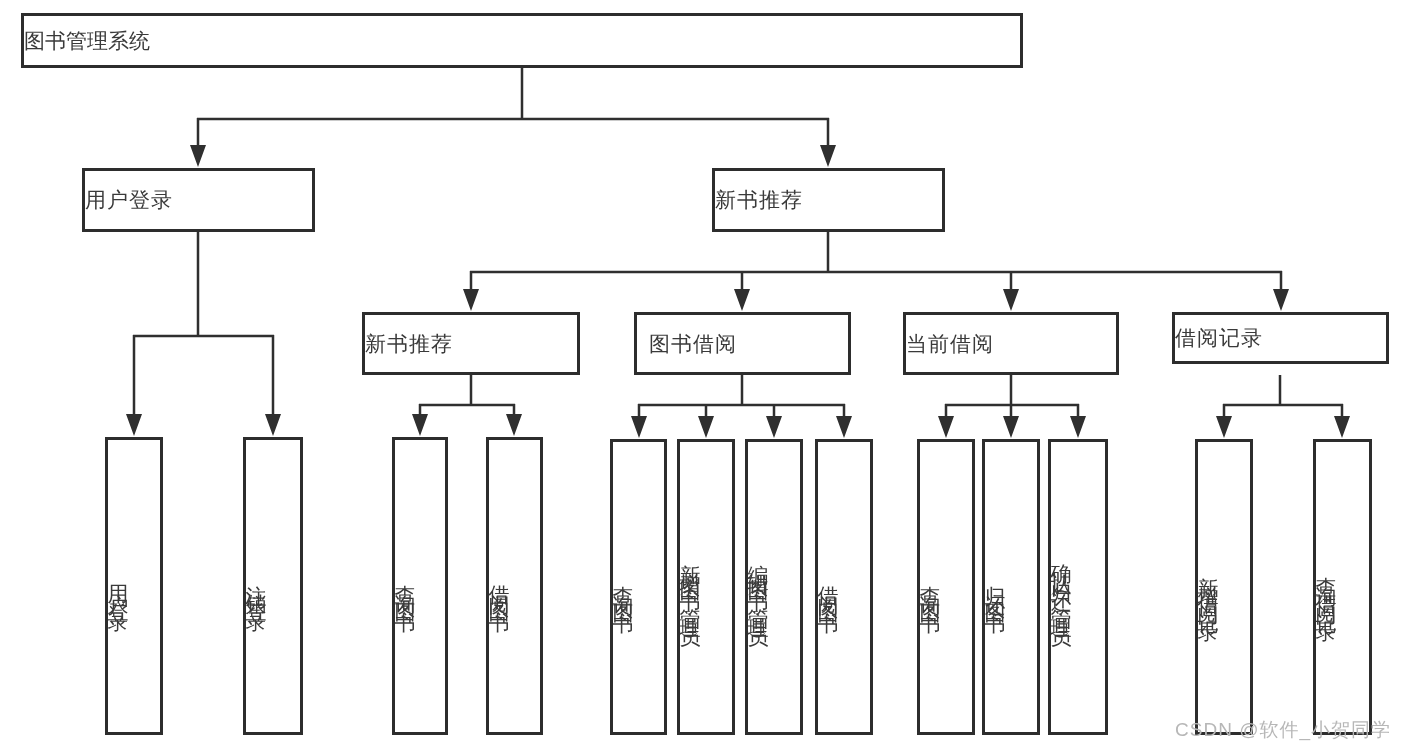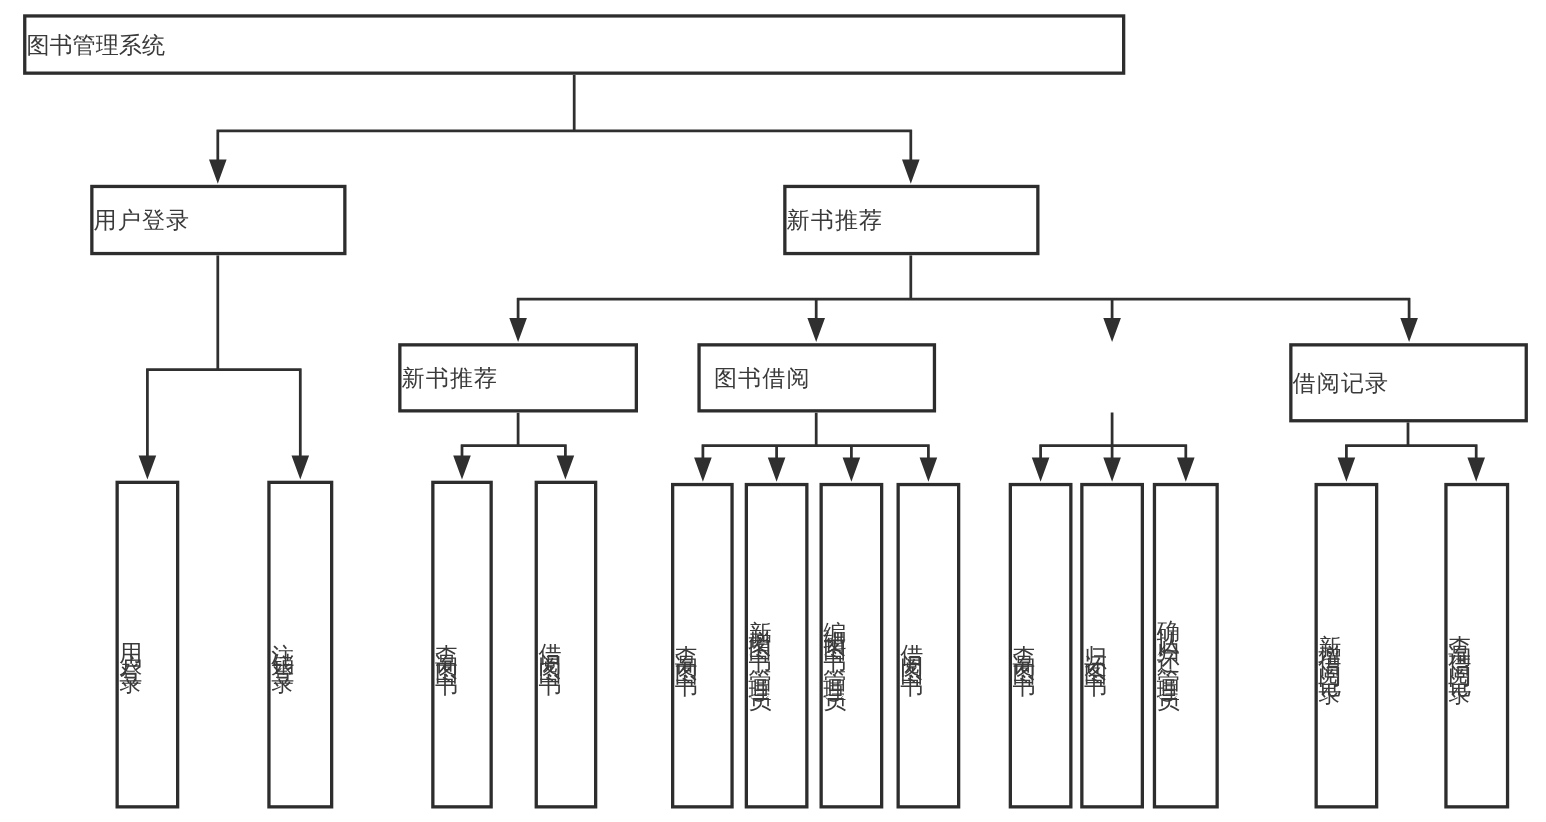--- a/index.html
+++ b/index.html
@@ -102,21 +102,24 @@
   <div class="node" style="left:712px; top:168px; width:233px; height:64px;">
     <span class="h-label">新书推荐</span>
   </div>
 
   <div class="node" style="left:362px; top:312px; width:218px; height:63px;">
     <span class="h-label">新书推荐</span>
   </div>
   <div class="node" style="left:634px; top:312px; width:217px; height:63px;padding-left:12px;">
     <span class="h-label">图书借阅</span>
   </div>
-  <div class="node" style="left:1172px; top:312px; width:217px; height:72px;">
+  <div class="node" style="left:903px; top:312px; width:216px; height:63px;">
+    <span class="h-label">当前借阅</span>
+  </div>
+  <div class="node" style="left:1172px; top:312px; width:217px; height:52px;">
     <span class="h-label">借阅记录</span>
   </div>
 
   <div class="node leaf" style="left:105px; top:437px; width:58px; height:298px;">
     <span class="v-label">用户登录</span>
   </div>
   <div class="node leaf" style="left:243px; top:437px; width:60px; height:298px;">
     <span class="v-label">注销登录</span>
   </div>
 
@@ -150,13 +153,14 @@
     <span class="v-label">确认归还（管理员）</span>
   </div>
 
   <div class="node leaf" style="left:1195px; top:439px; width:58px; height:296px;">
     <span class="v-label">新增借阅记录</span>
   </div>
   <div class="node leaf" style="left:1313px; top:439px; width:59px; height:296px;">
     <span class="v-label">查询借阅记录</span>
   </div>
 
+  <div class="watermark">CSDN @软件_小贺同学</div>
 </div>
 
 </body></html>

